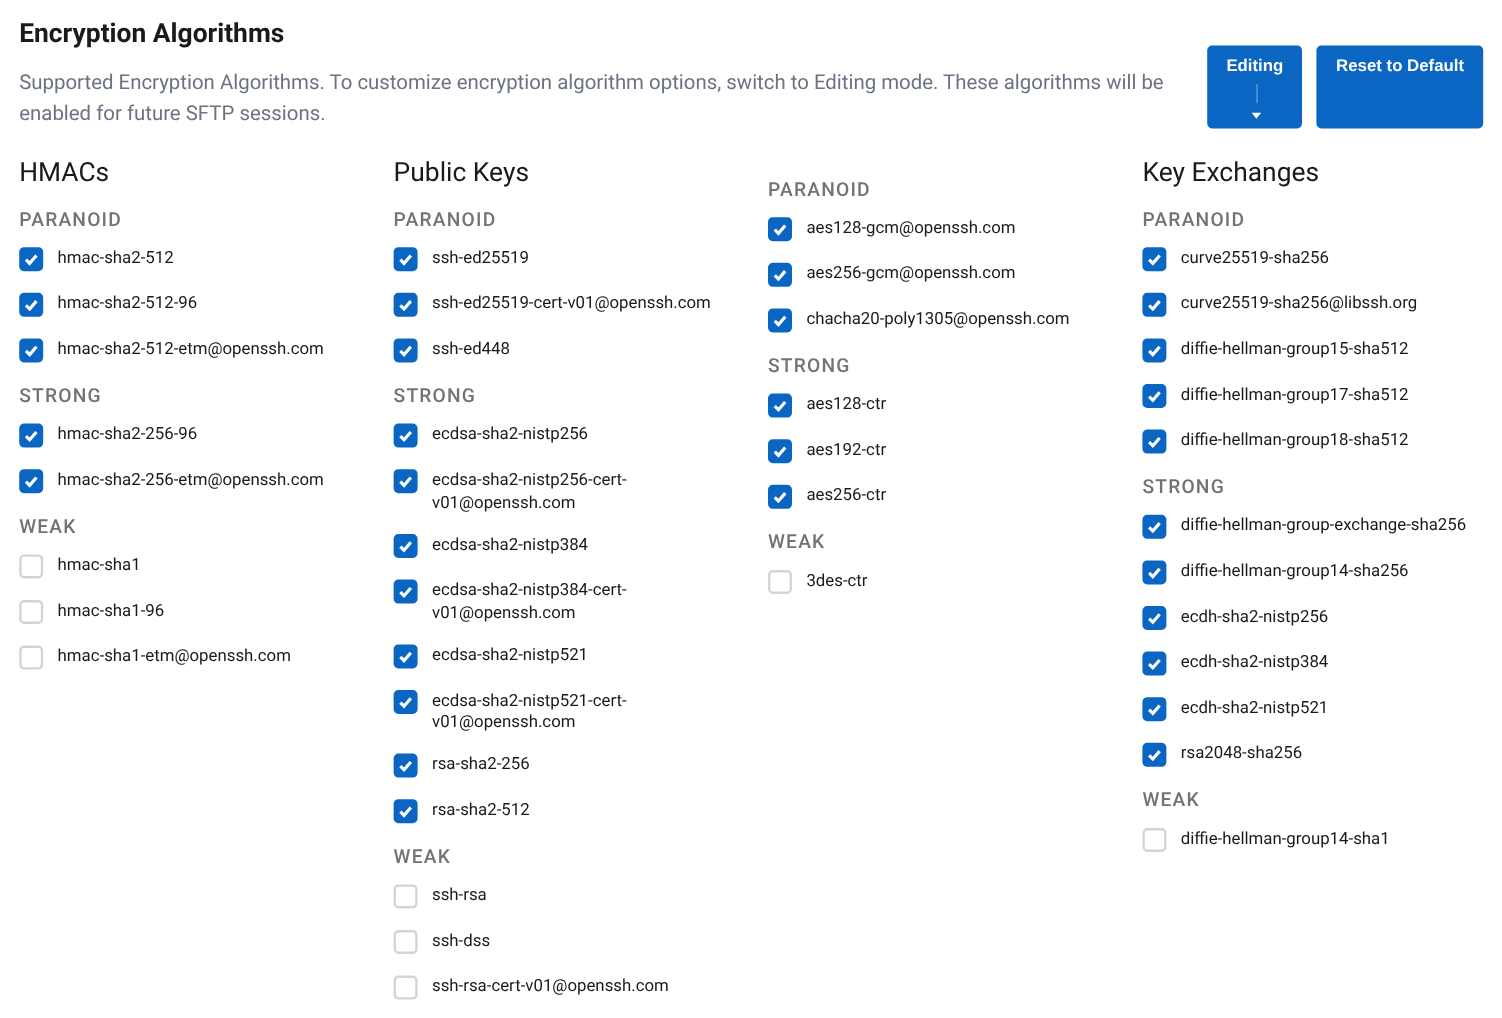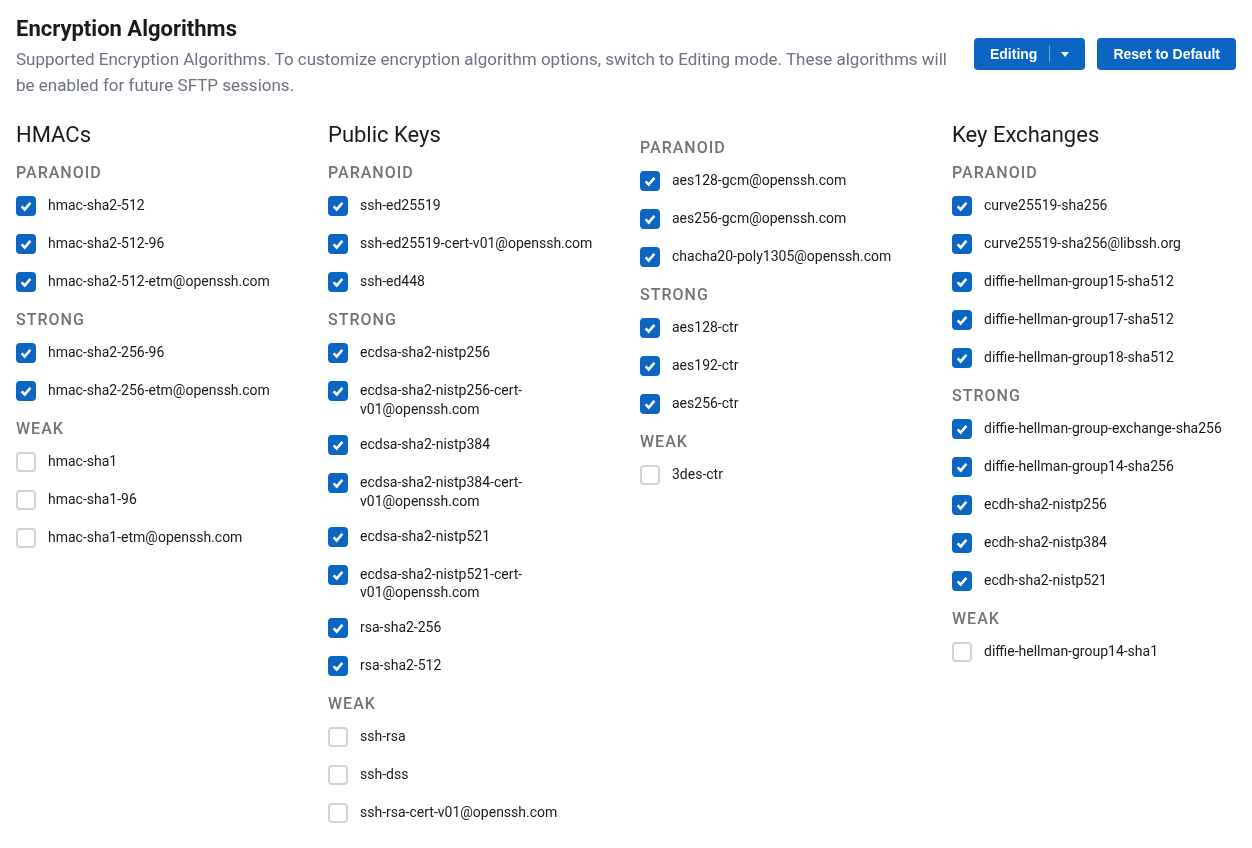--- a/index.html
+++ b/index.html
@@ -21,21 +21,21 @@
       margin-bottom: 24px;
     }
     .header-text {
       flex: 1;
       padding-right: 24px;
     }
     .page-title {
       font-size: 22px;
       font-weight: 700;
       color: #1a1a1a;
-      margin-bottom: 6px;
+      margin-bottom: 16px;
     }
     .page-subtitle {
       font-size: 17px;
       color: #6b7280;
       line-height: 1.5;
     }
     .header-buttons {
       display: flex;
       gap: 12px;
       padding-top: 22px;
@@ -46,20 +46,21 @@
       gap: 8px;
       padding: 8px 16px;
       background: #0a66c2;
       color: #fff;
       border: none;
       border-radius: 4px;
       font-size: 14px;
       font-weight: 600;
       cursor: pointer;
       white-space: nowrap;
+      flex-direction: column;
     }
     .btn .caret {
       width: 0;
       height: 0;
       border-left: 4px solid transparent;
       border-right: 4px solid transparent;
       border-top: 5px solid #fff;
       margin-left: 2px;
     }
     .btn .sep {
@@ -450,19 +451,27 @@
         <span class="item-label">ecdh-sha2-nistp384</span>
       </div>
       <div class="item">
         <div class="checkbox checked">
           <svg viewBox="0 0 16 16">
             <path d="M3 8.5 L6.5 12 L13 4.5"></path>
           </svg>
         </div>
         <span class="item-label">ecdh-sha2-nistp521</span>
       </div>
+      <div class="item">
+        <div class="checkbox checked">
+          <svg viewBox="0 0 16 16">
+            <path d="M3 8.5 L6.5 12 L13 4.5"></path>
+          </svg>
+        </div>
+        <span class="item-label">rsa2048-sha256</span>
+      </div>
       <div class="group-label">WEAK</div>
       <div class="item">
         <div class="checkbox"></div>
         <span class="item-label">diffie-hellman-group14-sha1</span>
       </div>
     </div>
   </div>
 
 </body></html>

